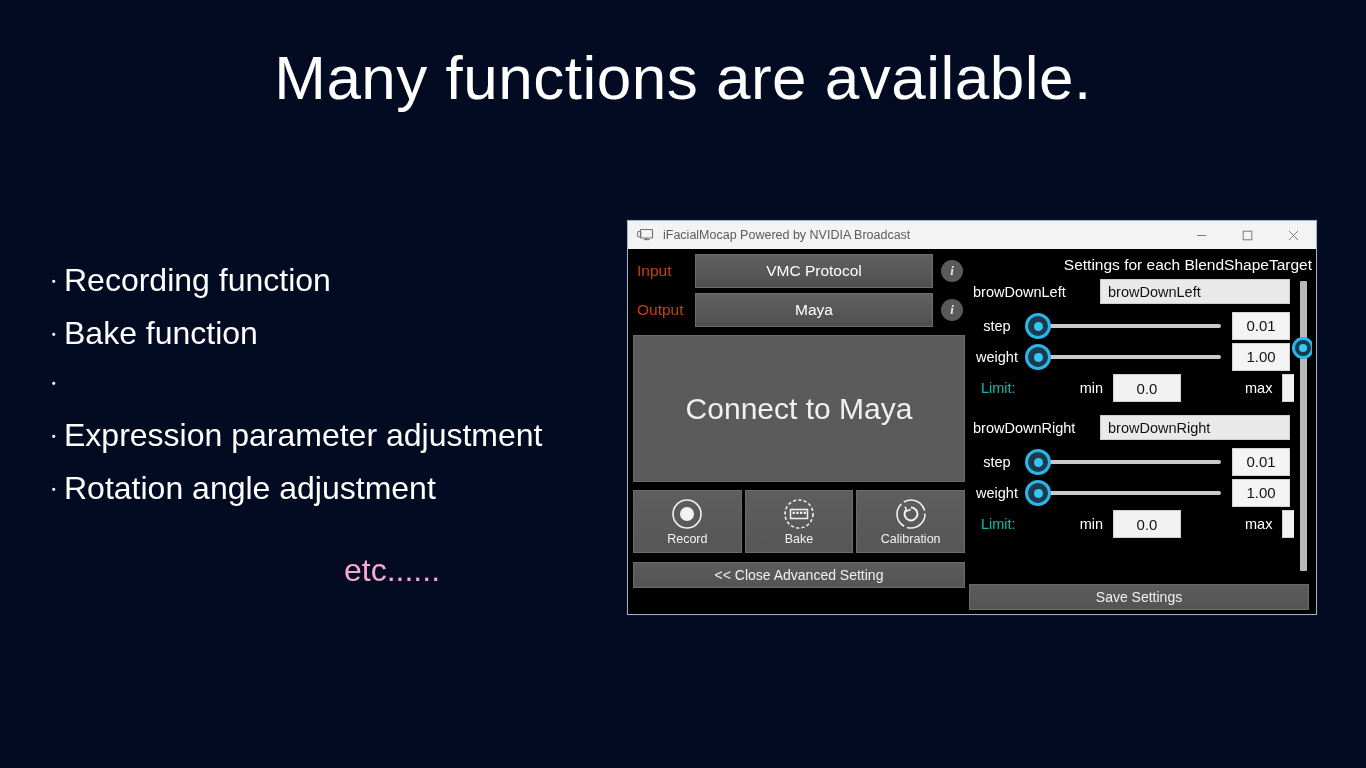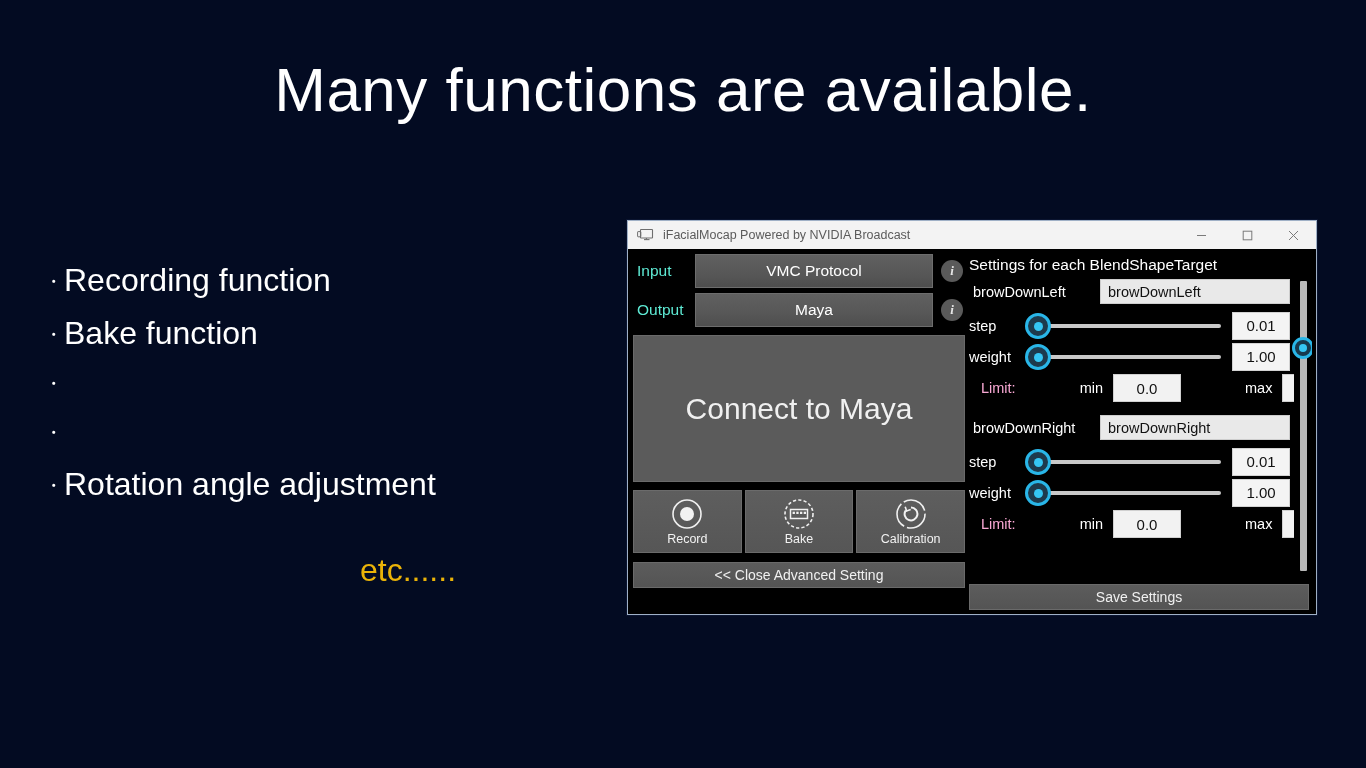--- a/index.html
+++ b/index.html
@@ -13,21 +13,20 @@
   
   .slide-title {
     position: absolute;
     top: 42px; left: 0; width: 1366px;
     text-align: center;
     color: #ffffff;
     font-size: 62px;
     font-weight: 400;
     letter-spacing: 0.5px;
     white-space: nowrap;
-    margin-top: 12px;
   }
   .bullets {
     position: absolute;
     top: 256px; left: 44px;
     width: 570px;
   }
   .bullet {
     display: flex;
     align-items: baseline;
     color: #ffffff;
@@ -36,22 +35,22 @@
     white-space: nowrap;
   }
   .bullet-mark {
     font-size: 19px;
     line-height: 49px;
     margin-right: 1px;
     transform: translateY(-3px);
   }
   .etc {
     position: absolute;
-    top: 552px; left: 360px;
-    color: #eab308;
+    top: 552px; left: 344px;
+    color: #f9a8d4;
     font-size: 32px;
     white-space: nowrap;
   }
 
   
   .app-window {
     position: absolute;
     left: 627px; top: 220px;
     width: 690px; height: 395px;
     background: #000000;
@@ -103,21 +102,21 @@
     flex: 0 0 auto;
   }
   .io-row {
     display: flex;
     align-items: center;
     height: 37px;
   }
   .io-row + .io-row { margin-top: 2px; }
   .io-label {
     width: 62px;
-    color: #5eead4;
+    color: #c2410c;
     font-size: 15.5px;
     padding-left: 4px;
     white-space: nowrap;
   }
   .io-select {
     flex: 1 1 auto;
     height: 34px;
     background: linear-gradient(#606060, #575757 60%, #4e4e4e);
     border: 1px solid #6d6d6d;
     color: #ffffff;
@@ -193,21 +192,21 @@
   .right-col {
     flex: 1 1 auto;
     margin-left: 4px;
     display: flex;
     flex-direction: column;
     min-width: 0;
   }
   .settings-header {
     color: #ffffff;
     font-size: 15.5px;
-    text-align: left;
+    text-align: right;
     padding: 4px 0 5px 0;
     white-space: nowrap;
     flex: 0 0 auto;
   }
   .settings-scrollarea {
     flex: 1 1 auto;
     display: flex;
     min-height: 0;
     overflow: hidden;
   }
@@ -247,21 +246,21 @@
   }
   .slider-row {
     display: flex;
     align-items: center;
     height: 31px;
   }
   .slider-label {
     width: 56px;
     color: #ffffff;
     font-size: 14.5px;
-    text-align: left;
+    text-align: center;
     padding-right: 0;
     white-space: nowrap;
   }
   .slider {
     flex: 1 1 auto;
     position: relative;
     height: 31px;
     min-width: 0;
   }
   .slider-track {
@@ -302,21 +301,21 @@
     white-space: nowrap;
   }
   .limit-row {
     display: flex;
     align-items: center;
     height: 32px;
     padding-left: 12px;
     gap: 0;
   }
   .limit-text {
-    color: #f9a8d4;
+    color: #14b8a6;
     font-size: 14.5px;
     white-space: nowrap;
   }
   .limit-label {
     color: #ffffff;
     font-size: 14.5px;
     margin-left: 22px;
     margin-right: 10px;
     white-space: nowrap;
     padding-left: 42px;
@@ -395,20 +394,21 @@
   </div>
   <div class="bullet">
     <span class="bullet-mark">・</span>
     <span>Bake function</span>
   </div>
   <div class="bullet">
     <span class="bullet-mark">・</span>
   </div>
   <div class="bullet">
     <span class="bullet-mark">・</span>
+    <span>Expression parameter adjustment</span>
   </div>
   <div class="bullet">
     <span class="bullet-mark">・</span>
     <span>Rotation angle adjustment</span>
   </div>
 </div>
 
 <div class="etc">etc......</div>
 
 <div class="app-window">

